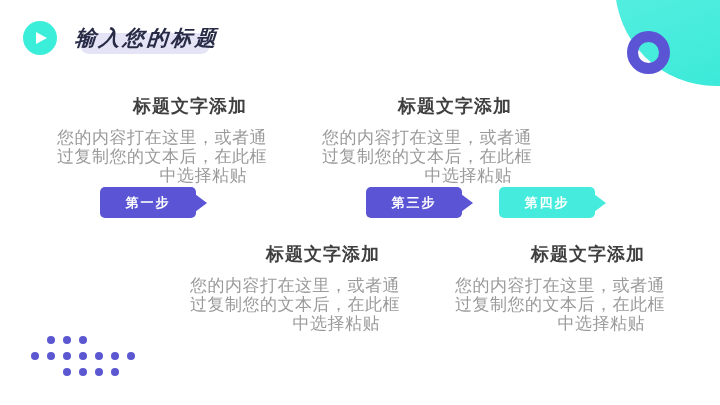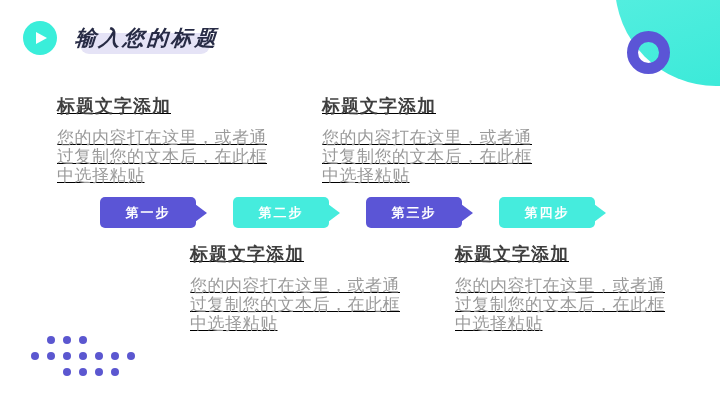--- a/index.html
+++ b/index.html
@@ -40,37 +40,37 @@
     width:130px; height:21px; background:#e5e3f6; border-radius:9px;
   }
   .title-text {
     position:relative; display:inline-block;
     font-size:21px; font-weight:bold; font-style:italic;
     letter-spacing:3px; color:#272b45; line-height:34px;
     transform:skewX(-4deg); white-space:nowrap;
   }
 
   
-  .tblock { position:absolute; width:190px; text-align:left;text-decoration:underline; }
+  .tblock { position:absolute; width:190px; text-align:right; }
   .tblock h3 {
     font-size:18px; font-weight:bold; color:#3f3f3f;
     letter-spacing:1px; margin-bottom:10px; white-space:nowrap;
   }
   .tblock .bline {
     display:block; font-size:17px; color:#9a9a9a;
     line-height:19px; letter-spacing:0.5px; white-space:nowrap;
   }
   .tb-1 { left:57px;  top:94px; }
   .tb-2 { left:322px; top:94px; }
   .tb-3 { left:190px; top:242px; }
   .tb-4 { left:455px; top:242px; }
 
   
   .step {
-    position:absolute; top:197px; width:96px; height:31px;
+    position:absolute; top:187px; width:96px; height:31px;
     border-radius:5px; background:var(--c,#5b55d6);
     display:flex; align-items:center; justify-content:center;
     color:#ffffff; font-size:13px; font-weight:bold; letter-spacing:2px;
     white-space:nowrap;
   }
   .step::after {
     content:""; position:absolute; right:-11px; top:50%;
     transform:translateY(-50%);
     border-left:12px solid var(--c,#5b55d6);
     border-top:9px solid transparent; border-bottom:9px solid transparent;
@@ -110,23 +110,20 @@
   <div class="tblock tb-2">
     <h3>标题文字添加</h3>
     <span class="bline">您的内容打在这里，或者通</span>
     <span class="bline">过复制您的文本后，在此框</span>
     <span class="bline">中选择粘贴</span>
   </div>
 
   <div class="step step-1" style="--c: #5b55d6;">
     <span>第一步</span>
   </div>
-  <div class="step step-2" style="--c: #45ecdd;">
-    <span>第二步</span>
-  </div>
   <div class="step step-3" style="--c: #5b55d6;">
     <span>第三步</span>
   </div>
   <div class="step step-4" style="--c: #45ecdd;">
     <span>第四步</span>
   </div>
 
   <div class="tblock tb-3">
     <h3>标题文字添加</h3>
     <span class="bline">您的内容打在这里，或者通</span>

